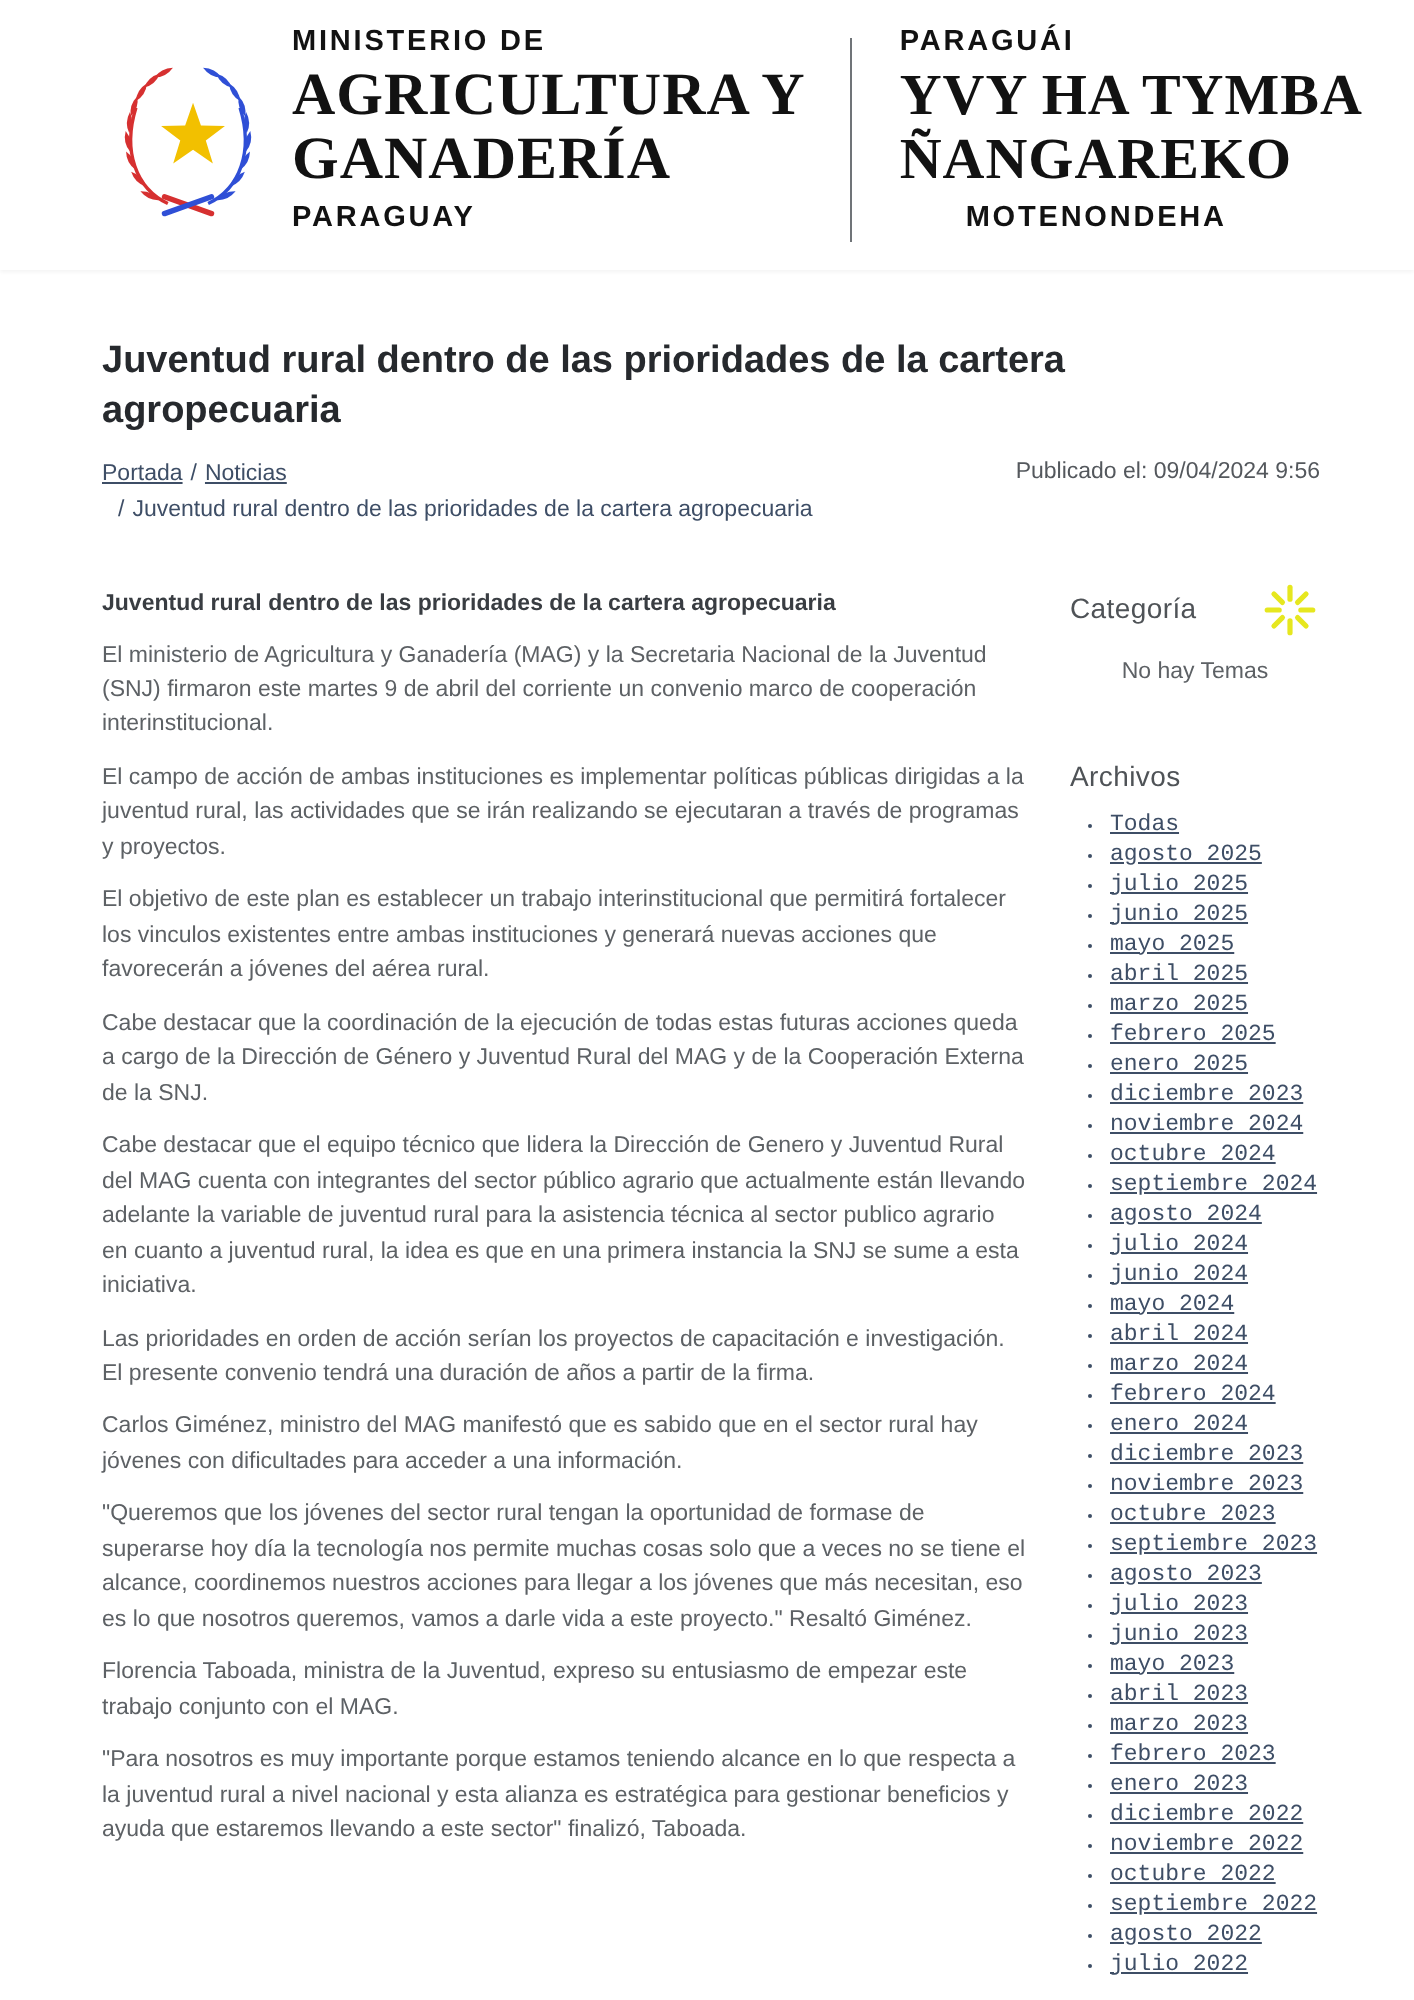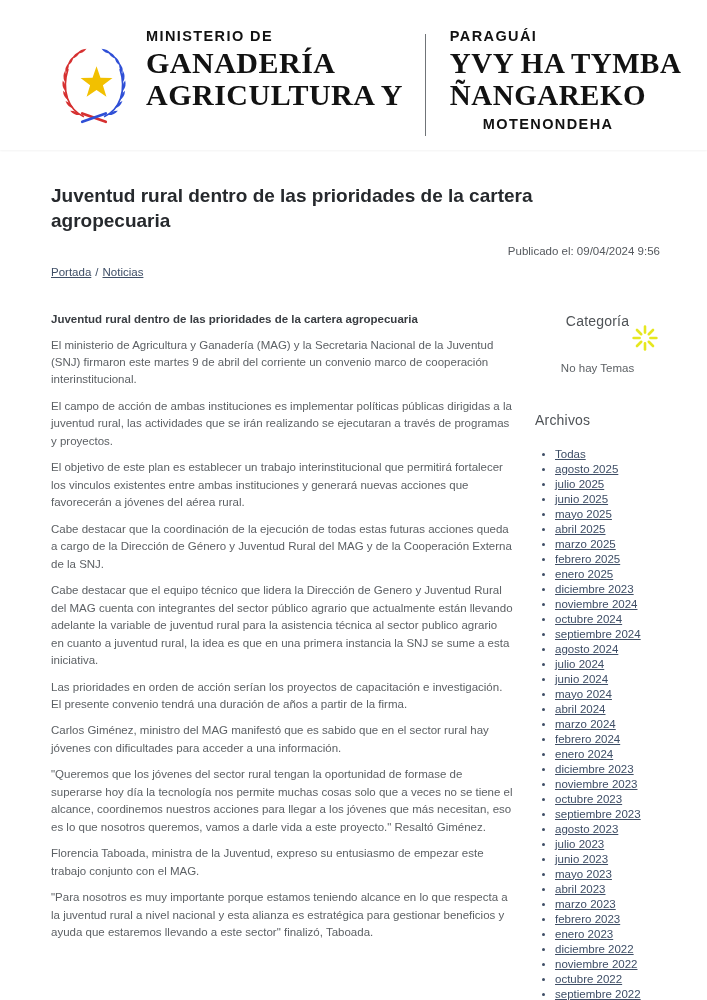--- a/index.html
+++ b/index.html
@@ -5,21 +5,21 @@
   * { margin:0; padding:0; box-sizing:border-box; }
   html,body { background:#ffffff; }
   body {
     width:707px; height:1000px; overflow:hidden; position:relative;
     font-family:"Liberation Sans", sans-serif; color:#26292d;
   }
 
   
   .site-header {
     display:flex; align-items:flex-start;
-    padding:28px 0 14px 52px;
+    padding:13px 0 14px 52px;
     box-shadow:0 1px 2px rgba(0,0,0,0.05);
   }
   .logo-left { display:flex; align-items:flex-start; }
   .emblem { width:84px; height:92px; margin-top:10px; }
   .logo-left-text { margin-left:10px; }
   .sans-line {
     font-size:14.5px; font-weight:700; letter-spacing:1.4px; color:#121212;
   }
   .serif-line {
     font-family:"Liberation Serif", serif; font-weight:700;
@@ -37,42 +37,42 @@
   .logo-right .sans-line:first-child { margin-bottom:3px; }
   .logo-right .sans-line:last-child  { margin-top:5px;margin-left:33px; }
 
   
   main { padding:0 47px 0 51px; }
   .page-title {
     margin-top:33px; max-width:580px;
     font-size:19px; font-weight:700; line-height:1.33; color:#26292d;
   }
   .meta-row { display:flex; justify-content:space-between; align-items:flex-start; margin-top:9px; }
-  .breadcrumb { font-size:11.5px; color:#3e4e66;margin-top:20px; }
+  .breadcrumb { font-size:11.5px; color:#3e4e66; }
   .bc-line { line-height:18px; }
   .bc-line a { color:#3e4e66; text-decoration:underline; cursor:pointer; }
   .bc-sep { margin:0 4px; text-decoration:none; }
   .bc-line2 { padding-left:4px; }
   .published { font-size:11.5px; color:#54585d; padding-top:2px; }
 
   
   .content { display:flex; margin-top:32px; }
   .article-col { width:462px; flex:0 0 462px; }
   .article-heading { font-size:11.5px; font-weight:700; color:#393d42; margin-bottom:12px; }
   .article-col p {
     font-size:11.5px; line-height:1.52; color:#5d6165; margin-bottom:9px;
   }
 
   aside { flex:1; padding-left:22px; }
-  .cat-row { display:flex; align-items:center;flex-direction:column; }
+  .cat-row { display:flex; align-items:flex-start; }
   .side-heading { font-size:14px; font-weight:400; color:#4f5357; letter-spacing:0.2px; }
   .asterisk-wrap { margin-left:auto; margin-right:2px; margin-top:-4px; }
   .no-temas { font-size:11.5px; color:#5d6165; margin-top:7px;text-align:center; }
   .archives-heading { margin-top:38px; }
-  .archive-list { margin-top:19px; padding-left:20px; list-style:disc; }
+  .archive-list { margin-top:9px; padding-left:20px; list-style:disc;font-family:Liberation Mono, monospace; }
   .archive-list li { font-size:11.5px; line-height:15px; color:#3e4e66; }
   .archive-list li::marker { color:#3e4e66; font-size:10px; }
   .archive-list a { color:#3e4e66; text-decoration:underline; cursor:pointer; }
 </style>
 </head>
 <body>
 
 <header class="site-header">
   <div class="logo-left">
     <svg class="emblem" viewBox="0 0 100 100" aria-hidden="true">
@@ -106,40 +106,44 @@
         <use href="#leaf" transform="translate(19,28) rotate(-58)"></use>
         <use href="#leaf" transform="translate(24,20) rotate(-42)"></use>
         <use href="#leaf" transform="translate(30,14) rotate(-28)"></use>
       </g>
       <path d="M36,85 L64,95" stroke="#d63030" stroke-width="3.2" stroke-linecap="round"></path>
       <path d="M64,85 L36,95" stroke="#2f4fd6" stroke-width="3.2" stroke-linecap="round"></path>
       <path fill="#f2c000" d="M53,29 L57.7,42.5 L72,42.8 L60.6,51.5 L64.8,65.2 L53,57 L41.2,65.2 L45.4,51.5 L34,42.8 L48.3,42.5 Z"></path>
     </svg>
     <div class="logo-left-text">
       <div class="sans-line">MINISTERIO DE</div>
+      <div class="serif-line">AGRICULTURA Y</div>
       <div class="serif-line">GANADERÍA</div>
-      <div class="serif-line">AGRICULTURA Y</div>
+      <div class="sans-line">PARAGUAY</div>
     </div>
   </div>
   <div class="header-divider"></div>
   <div class="logo-right">
     <div class="sans-line">PARAGUÁI</div>
     <div class="serif-line">YVY HA TYMBA</div>
     <div class="serif-line">ÑANGAREKO</div>
     <div class="sans-line">MOTENONDEHA</div>
   </div>
 </header>
 
 <main>
   <h1 class="page-title">Juventud rural dentro de las prioridades de la cartera agropecuaria</h1>
 
   <div class="meta-row">
     <nav class="breadcrumb">
       <div class="bc-line">
         <a>Portada</a><span class="bc-sep">/</span><a>Noticias</a>
+      </div>
+      <div class="bc-line bc-line2">
+        <span class="bc-sep">/</span><span>Juventud rural dentro de las prioridades de la cartera agropecuaria</span>
       </div>
     </nav>
     <div class="published">Publicado el: 09/04/2024 9:56</div>
   </div>
 
   <div class="content">
     <article class="article-col">
       <h2 class="article-heading">Juventud rural dentro de las prioridades de la cartera agropecuaria</h2>
       <div>
           <p>El ministerio de Agricultura y Ganadería (MAG) y la Secretaria Nacional de la Juventud (SNJ) firmaron este martes 9 de abril del corriente un convenio marco de cooperación interinstitucional.</p>

